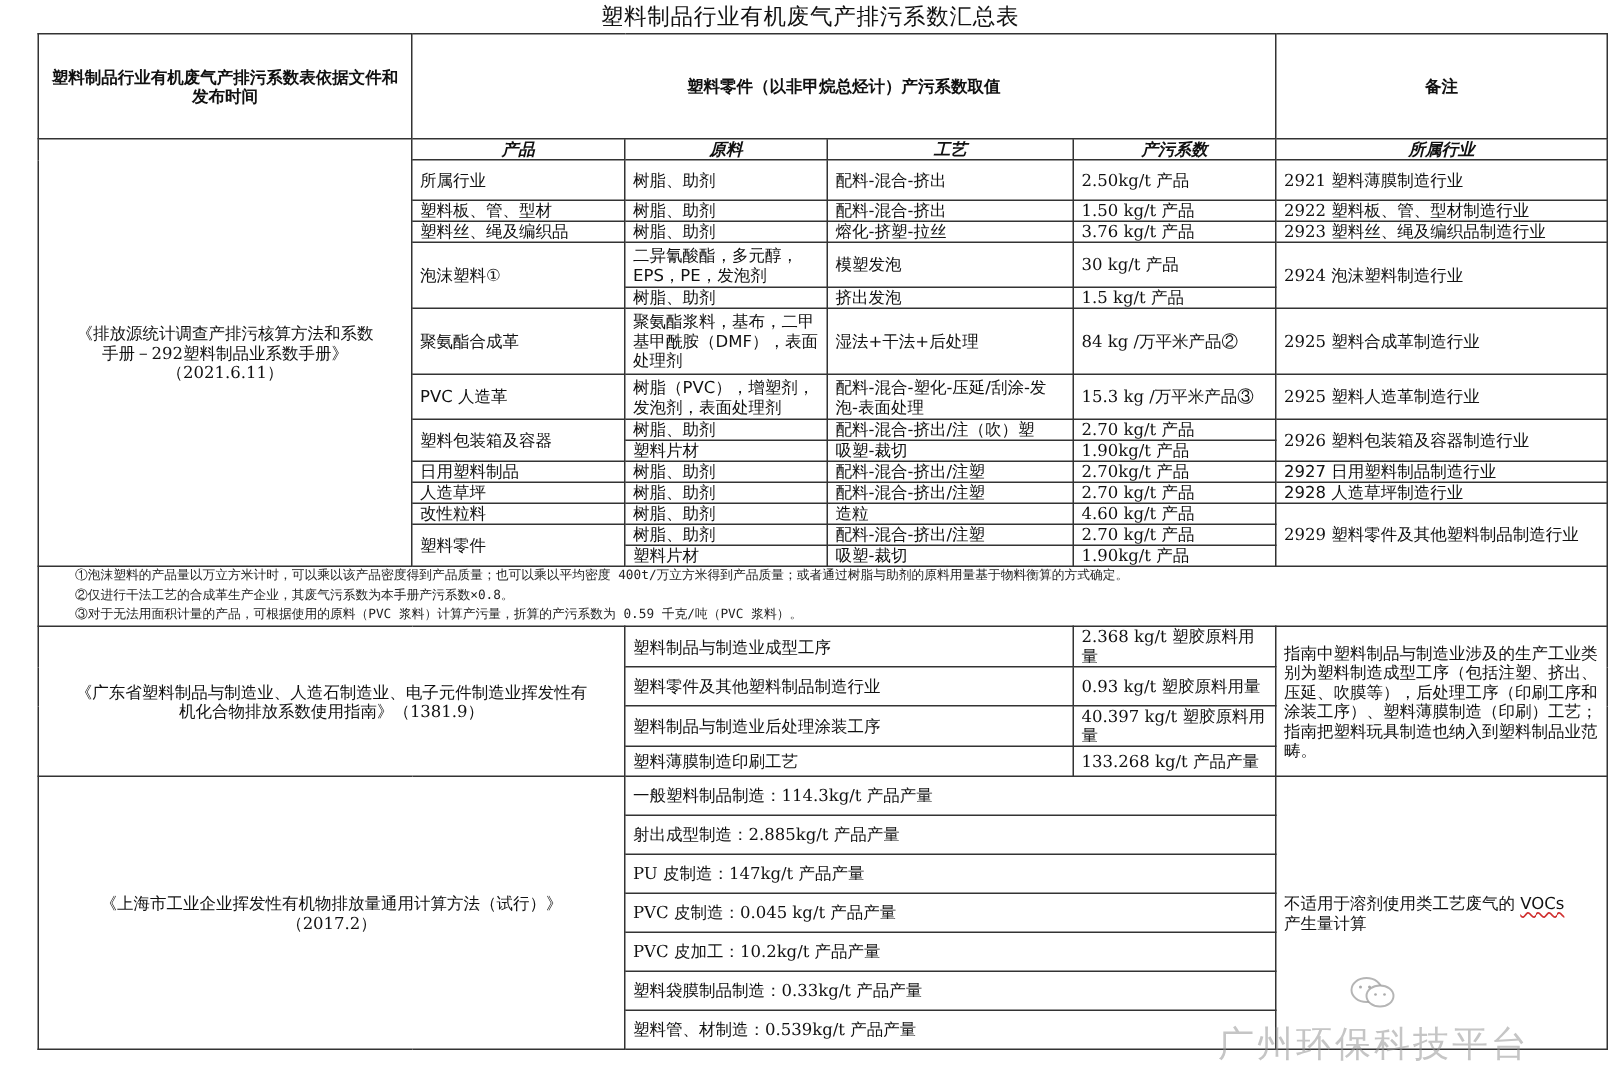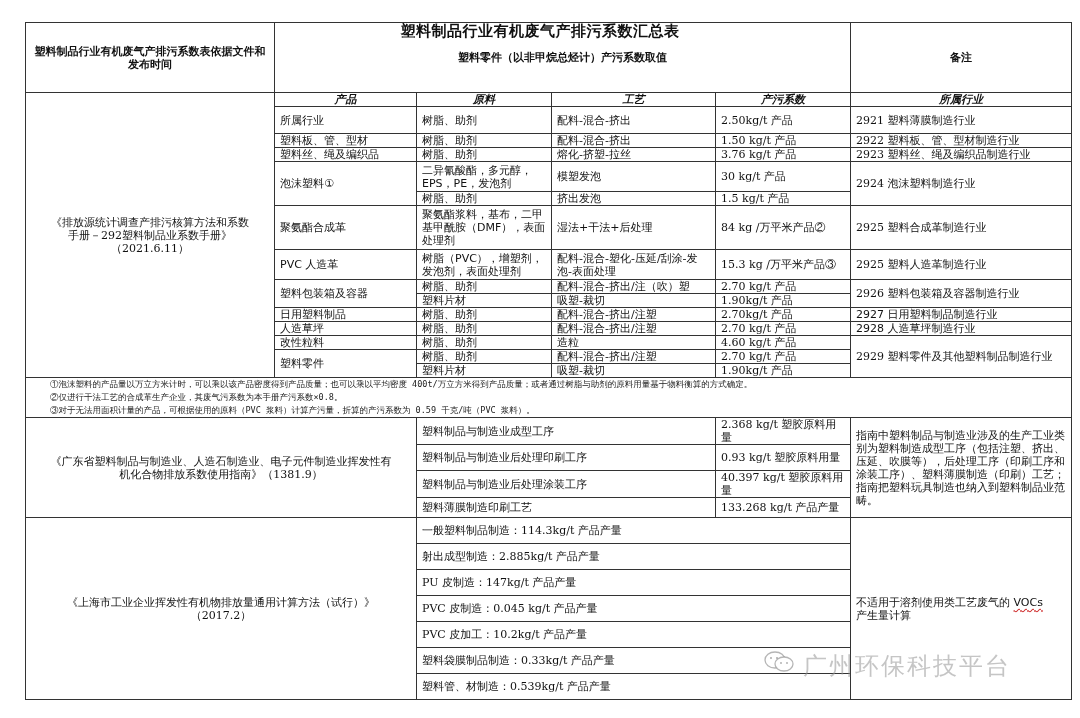--- a/index.html
+++ b/index.html
@@ -1,34 +1,34 @@
 <!DOCTYPE html>
 <html><head>
   <meta charset="utf-8">
   <style>
     html, body { margin: 0; padding: 0; background: #ffffff; }
     body { width: 1080px; height: 718px; position: relative; overflow: hidden;
            font-family: "DejaVu Serif", "Liberation Serif", serif; color: #111; }
     .title { position: absolute; left: 0; top: 2px; width: 1080px; text-align: center;
-             font-size: 15px; font-weight: bold; letter-spacing: 0.5px; margin-top: 20px; }
+             font-size: 15px; font-weight: normal; letter-spacing: 0.5px; }
     table.main { position: absolute; left: 25px; top: 22px; width: 1046px;
                  border-collapse: collapse; table-layout: fixed; font-size: 11px; }
     table.main td { border: 1px solid #333; padding: 0 5px; vertical-align: middle;
                     line-height: 13px; overflow: hidden; }
     .hdr { font-weight: bold; text-align: center; font-size: 11px; }
     .colhdr { font-weight: bold; text-align: center; height: 11px; font-size: 11px; line-height: 11px; font-style: italic; }
     .src { text-align: center; font-size: 11px; line-height: 15px; padding: 0 20px !important; }
     .notes { font-size: 8.5px; line-height: 11px; padding-left: 24px !important; color: #222;
              font-family: "DejaVu Sans Mono", "Liberation Mono", monospace; }
     .remark { font-size: 11px; line-height: 17px; font-family: "DejaVu Sans", "Liberation Sans", sans-serif; }
     .sans { font-family: "DejaVu Sans", "Liberation Sans", sans-serif; }
     .vocs { text-decoration: underline wavy #d03030; text-underline-offset: 2px; margin-top: 47px; }
-    .watermark { position: absolute; left: 763px; top: 650px; font-size: 24px;
-                 color: rgba(150,150,150,0.55); letter-spacing: 2px; display: flex; align-items: flex-start; gap: 6px;
-                 font-family: "DejaVu Sans", "Liberation Sans", sans-serif; }
+    .watermark { position: absolute; left: 812px; top: 650px; font-size: 24px;
+                 color: rgba(150,150,150,0.55); letter-spacing: 2px; display: flex; align-items: center; gap: 6px;
+                 font-family: "DejaVu Sans", "Liberation Sans", sans-serif; flex-direction: column; }
     .wm-icon { width: 34px; height: 24px; position: relative; }
   </style>
 </head>
 <body>
 
 <div class="title">塑料制品行业有机废气产排污系数汇总表</div>
 
 <table class="main">
   <colgroup>
     <col style="width:249px">
@@ -168,21 +168,21 @@
     </td>
   </tr>
 
   <tr style="height:26px">
     <td rowspan="4" colspan="2" class="src">《广东省塑料制品与制造业、人造石制造业、电子元件制造业挥发性有机化合物排放系数使用指南》（1381.9）</td>
     <td colspan="2" class="sans">塑料制品与制造业成型工序</td>
     <td>2.368 kg/t 塑胶原料用量</td>
     <td rowspan="4" class="remark">指南中塑料制品与制造业涉及的生产工业类别为塑料制造成型工序（包括注塑、挤出、压延、吹膜等），后处理工序（印刷工序和涂装工序）、塑料薄膜制造（印刷）工艺；指南把塑料玩具制造也纳入到塑料制品业范畴。</td>
   </tr>
   <tr style="height:26px">
-    <td colspan="2" class="sans">塑料制品与制造业后处理印刷工序</td>
+    <td colspan="2" class="sans">塑料零件及其他塑料制品制造行业</td>
     <td>0.93 kg/t 塑胶原料用量</td>
   </tr>
   <tr style="height:26px">
     <td colspan="2" class="sans">塑料制品与制造业后处理涂装工序</td>
     <td>40.397 kg/t 塑胶原料用量</td>
   </tr>
   <tr style="height:20px">
     <td colspan="2" class="sans">塑料薄膜制造印刷工艺</td>
     <td>133.268 kg/t 产品产量</td>
   </tr>

